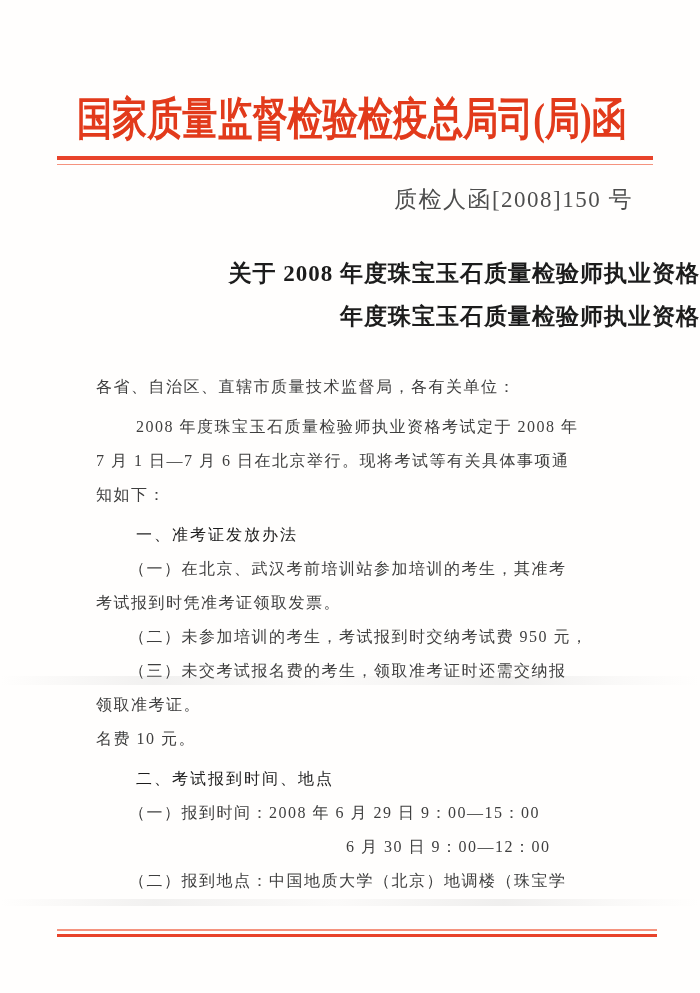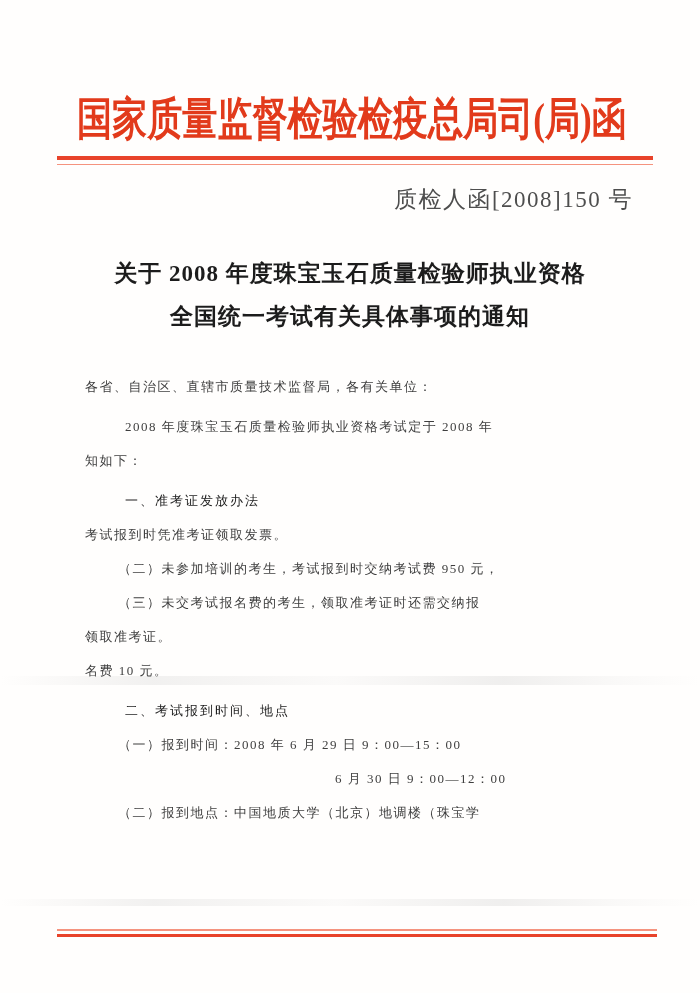--- a/index.html
+++ b/index.html
@@ -55,34 +55,34 @@
     color: var(--docnum-ink);
     letter-spacing: 1.5px;
     white-space: nowrap;
   }
   
   .doc-title {
     position: absolute;
     top: 252px;
     left: 0;
     width: 700px;
-    text-align: center;
+    text-align: right;
     font-size: 23px;
     font-weight: bold;
     color: var(--head-ink);
     line-height: 43px;
     letter-spacing: 1px;
   }
   
   .body-text {
     position: absolute;
     top: 370px;
-    left: 85px;
+    left: 96px;
     width: 545px;
-    font-size: 13px;
+    font-size: 16px;
     color: var(--body-ink);
     letter-spacing: 1.5px;
   }
   .line {
     height: 34px;
     line-height: 34px;
     white-space: nowrap;
   }
   .ind { padding-left: 40px; margin-top: 6px; }     
   .ind-p { padding-left: 33px; }   
@@ -120,28 +120,30 @@
   <div class="rule-top">
     <div class="thick"></div>
     <div class="gap"></div>
     <div class="thin"></div>
   </div>
 
   <div class="doc-number">质检人函[2008]150 号</div>
 
   <div class="doc-title">
     <div>关于 2008 年度珠宝玉石质量检验师执业资格</div>
-    <div>全国统一考试有关具体事项的通知</div>
+    <div>年度珠宝玉石质量检验师执业资格</div>
   </div>
 
   <div class="body-text">
     <div class="line">各省、自治区、直辖市质量技术监督局，各有关单位：</div>
     <div class="line ind">2008 年度珠宝玉石质量检验师执业资格考试定于 2008 年</div>
+    <div class="line">7 月 1 日—7 月 6 日在北京举行。现将考试等有关具体事项通</div>
     <div class="line">知如下：</div>
     <div class="line ind head">一、准考证发放办法</div>
+    <div class="line ind-p">（一）在北京、武汉考前培训站参加培训的考生，其准考</div>
     <div class="line">考试报到时凭准考证领取发票。</div>
     <div class="line ind-p">（二）未参加培训的考生，考试报到时交纳考试费 950 元，</div>
     <div class="line ind-p">（三）未交考试报名费的考生，领取准考证时还需交纳报</div>
     <div class="line">领取准考证。</div>
     <div class="line">名费 10 元。</div>
     <div class="line ind head">二、考试报到时间、地点</div>
     <div class="line ind-p">（一）报到时间：2008 年 6 月 29 日 9：00—15：00</div>
     <div class="line t2">6 月 30 日 9：00—12：00</div>
     <div class="line ind-p">（二）报到地点：中国地质大学（北京）地调楼（珠宝学</div>
   </div>

